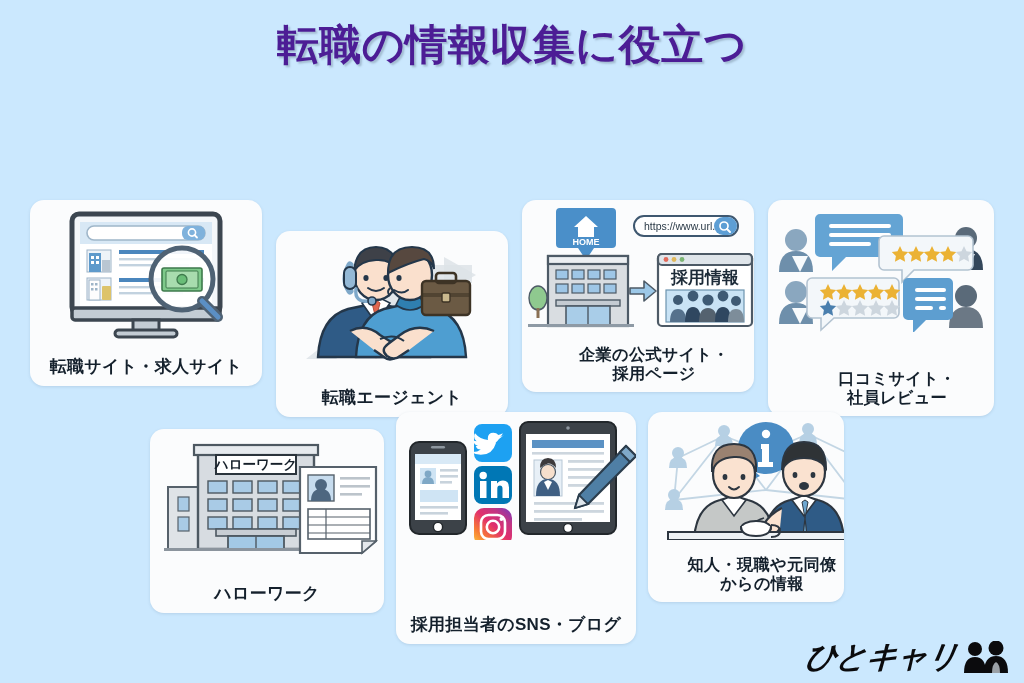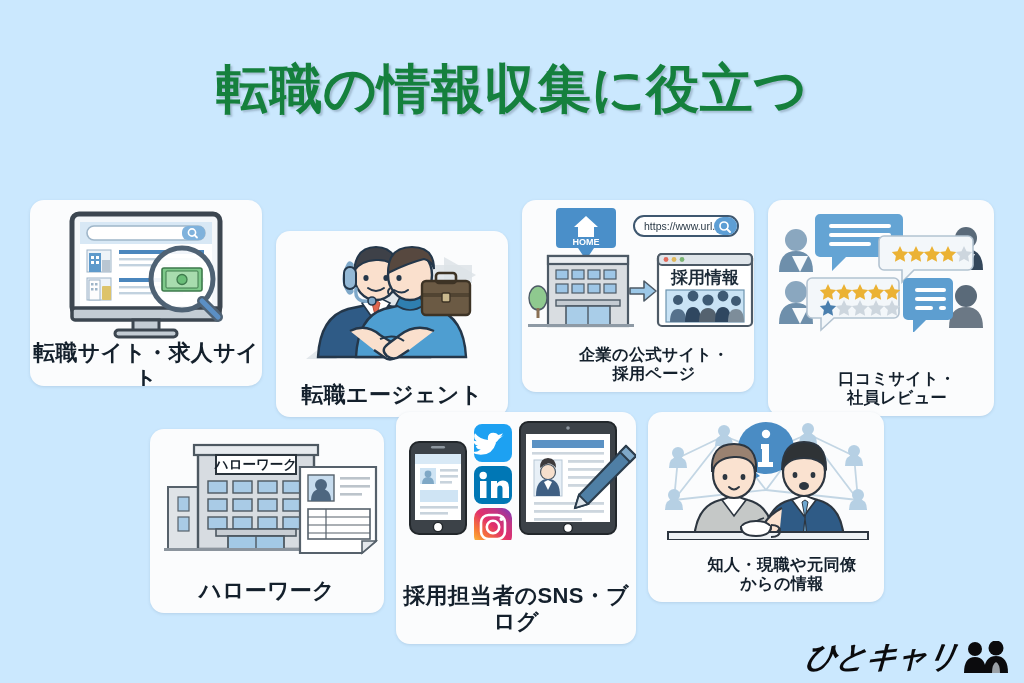--- a/index.html
+++ b/index.html
@@ -10,55 +10,54 @@
     position:relative;
   }
   .stage{position:absolute;inset:0;}
 
   
   .title-block{
     position:absolute;left:0;top:20px;width:1024px;
     text-align:center;
   }
   .title-line{
-    font-size:53px;font-weight:700;color:#15803d;
+    font-size:42px;font-weight:700;color:#4c1d95;
     letter-spacing:0.5px;line-height:1.18;
     text-shadow:2px 2px 2px rgba(90,110,130,.35);
     white-space:nowrap;
-    margin-top:38px;
   }
 
   
   .card{
     position:absolute;
     background:#fbfcfd;
     border-radius:14px;
     box-shadow:0 1px 3px rgba(80,110,140,.18);
     display:flex;flex-direction:column;align-items:center;
     overflow:hidden;
   }
   .card-art{position:relative;width:100%;flex:1 1 auto;}
   .card-label{
     width:100%;text-align:center;
-    font-size:22px;font-weight:700;color:#14202c;
+    font-size:17px;font-weight:700;color:#14202c;
     line-height:1.18;letter-spacing:.3px;
     padding-bottom:9px;
     white-space:pre-line;
   }
   .card-label.small{font-size:16.2px;padding-left:32px;}
 
   
   #card-1{left:30px;top:200px;width:232px;height:186px;}
   #card-2{left:276px;top:200px;width:232px;height:186px;margin-top:31px;}
   #card-3{left:522px;top:200px;width:232px;height:192px;}
   #card-4{left:768px;top:200px;width:226px;height:216px;}
   
   #card-5{left:150px;top:412px;width:234px;height:184px;margin-top:17px;}
   #card-6{left:396px;top:412px;width:240px;height:232px;}
-  #card-7{left:648px;top:412px;width:236px;height:190px;}
+  #card-7{left:648px;top:412px;width:196px;height:190px;}
 
   
   .logo{
     position:absolute;left:806px;top:636px;
     display:flex;align-items:center;gap:4px;
   }
   .logo-text{
     font-size:31px;font-weight:700;font-style:italic;
     color:#0b0b0d;letter-spacing:-1.5px;
     transform:skewX(-10deg);

